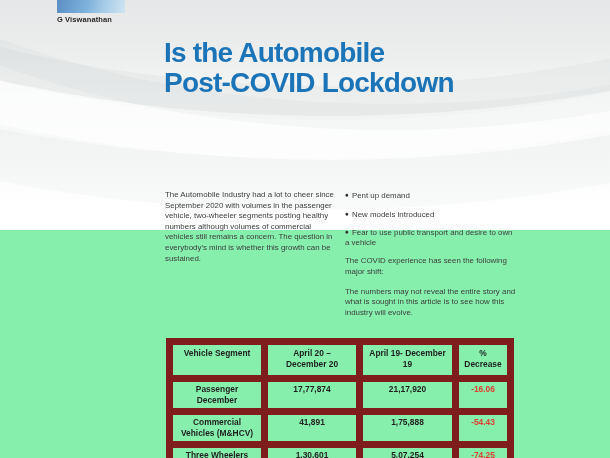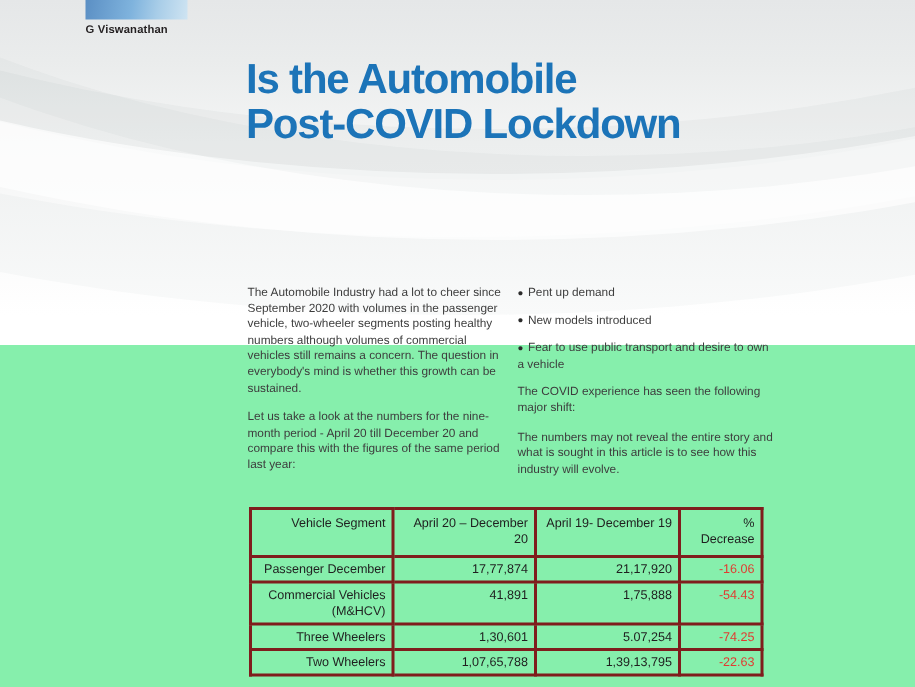--- a/index.html
+++ b/index.html
@@ -54,23 +54,23 @@
   table.data {
     position: absolute; left: 166px; top: 338px; width: 341px;
     border-collapse: collapse; table-layout: fixed;
     font-size: 8.4px; line-height: 11px; color: #1f1f1f;
   }
   table.data col.c1 { width: 95px; }
   table.data col.c2 { width: 95px; }
   table.data col.c3 { width: 96px; }
   table.data col.c4 { width: 55px; }
   table.data th, table.data td {
-    border: 2px solid #7f1d1d;
+    border: 7px solid #7f1d1d;
     padding: 2px 4px 2px 4px;
-    text-align: right; font-weight: normal; vertical-align: top;
+    text-align: center; font-weight: bold; vertical-align: top;
   }
   table.data th { padding-top: 3px; padding-bottom: 5px; }
   td.neg { color: #e03c31; }
 </style>
 </head>
 <body>
 
 <div class="page">
   <div class="bg-grad"></div>
   <div class="arc arc4"></div>
@@ -81,21 +81,20 @@
   <div class="author-photo"></div>
   <div class="author-name">G Viswanathan</div>
 
   <h1 class="headline">
     <div>Is the Automobile</div>
     <div>Post-COVID Lockdown</div>
   </h1>
 
   <div class="col col-left">
     <p>The Automobile Industry had a lot to cheer since September 2020 with volumes in the passenger vehicle, two-wheeler segments posting healthy numbers although volumes of commercial vehicles still remains a concern. The question in everybody's mind is whether this growth can be sustained.</p>
-    <p>Let us take a look at the numbers for the nine-month period - April 20 till December 20 and compare this with the figures of the same period last year:</p>
   </div>
 
   <div class="col col-right">
     <div class="bullets">
       <div class="bullet-item"><span class="bullet-glyph">●</span><span>Pent up demand</span></div>
       <div class="bullet-item"><span class="bullet-glyph">●</span><span>New models introduced</span></div>
       <div class="bullet-item"><span class="bullet-glyph">●</span><span>Fear to use public transport and desire to own a vehicle</span></div>
     </div>
     <p>The COVID experience has seen the following major shift:</p>
     <p>The numbers may not reveal the entire story and what is sought in this article is to see how this industry will evolve.</p>

